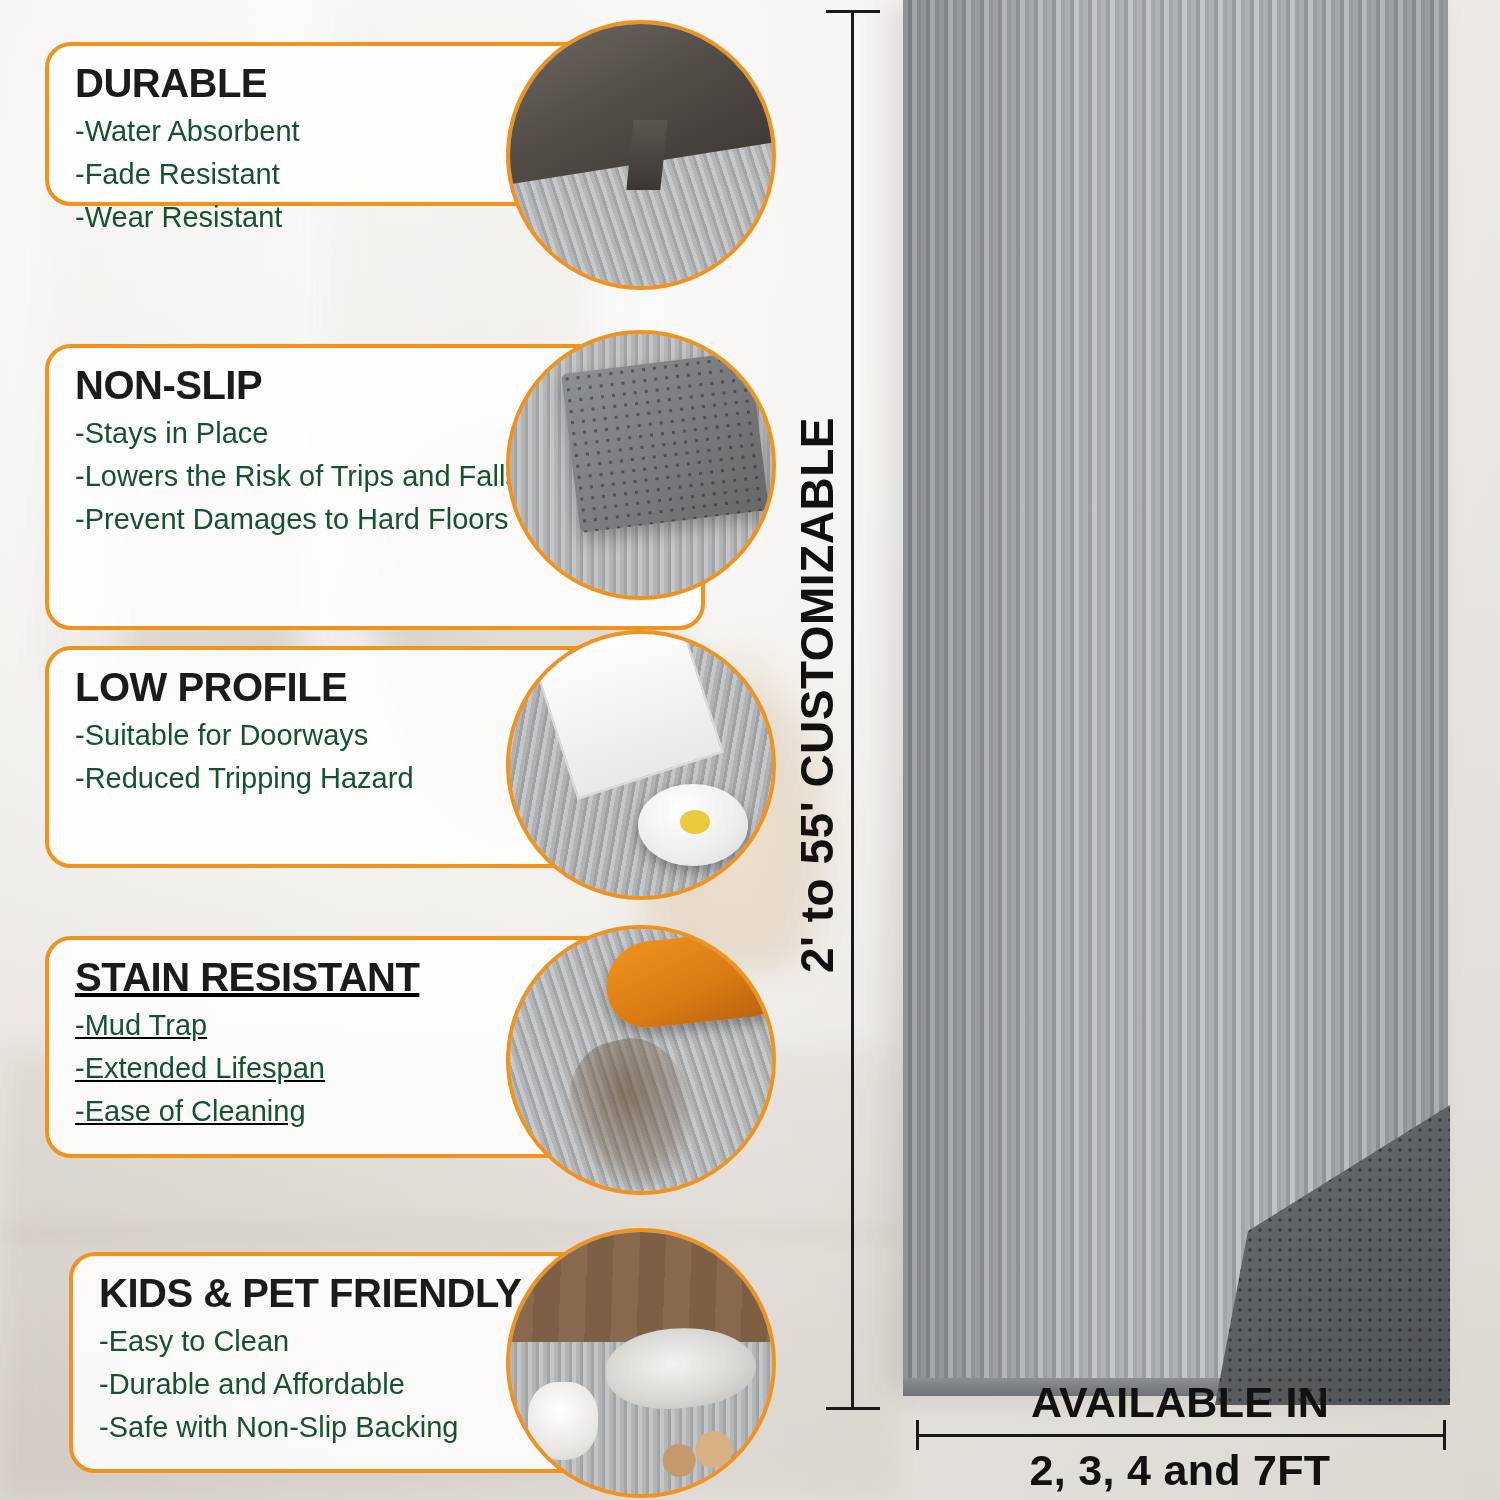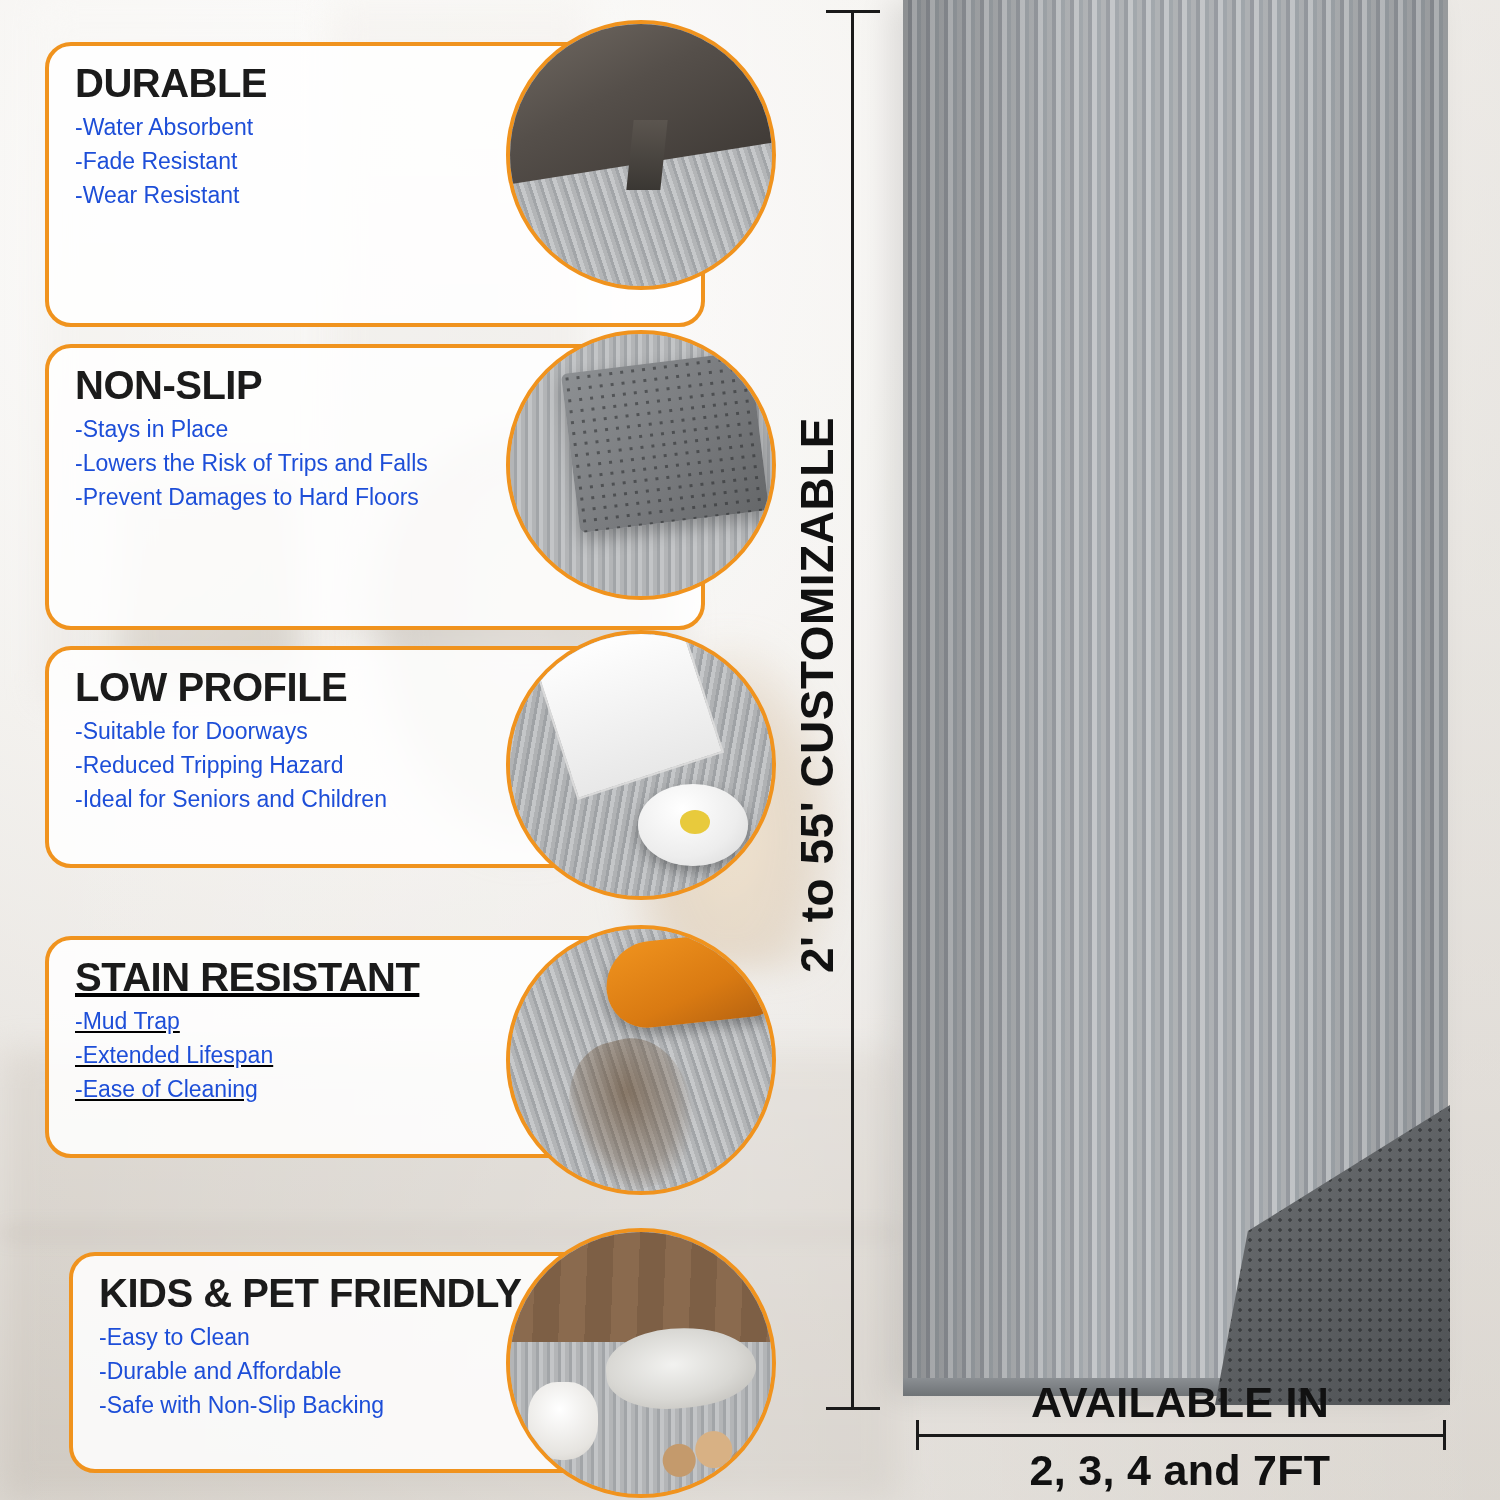--- a/index.html
+++ b/index.html
@@ -56,27 +56,27 @@
   }
   .card-title {
     font-size: 40px;
     font-weight: bold;
     color: #1b1b1b;
     letter-spacing: -0.5px;
     margin: 0 0 6px 0;
     line-height: 1.05;
   }
   .card-line {
-    font-size: 23px;
-    color: #1d4ed8;
+    font-size: 29px;
+    color: #14532d;
     line-height: 1.48;
     white-space: nowrap;
   }
 
-  .card-1 { top: 42px;   height: 285px; }
+  .card-1 { top: 42px;   height: 164px; }
   .card-2 { top: 344px;  height: 286px; }
   .card-3 { top: 646px;  height: 222px; }
   .card-4 { top: 936px;  height: 222px; text-decoration: underline; }
   .card-5 { top: 1252px; height: 221px; margin-left: 24px; }
 
   
   .photo {
     position: absolute;
     border-radius: 50%;
     border: 4px solid #f0931e;
@@ -342,21 +342,20 @@
 
 <div class="photo p2">
   <div class="rug-tex"></div>
   <div class="fold"></div>
 </div>
 
 <div class="card card-3">
   <div class="card-title">LOW PROFILE</div>
   <div class="card-line">-Suitable for Doorways</div>
   <div class="card-line">-Reduced Tripping Hazard</div>
-  <div class="card-line">-Ideal for Seniors and Children</div>
 </div>
 
 <div class="photo p3">
   <div class="rug-tex diag2"></div>
   <div class="door"></div>
   <div class="robot"></div>
 </div>
 
 <div class="card card-4">
   <div class="card-title">STAIN RESISTANT</div>

